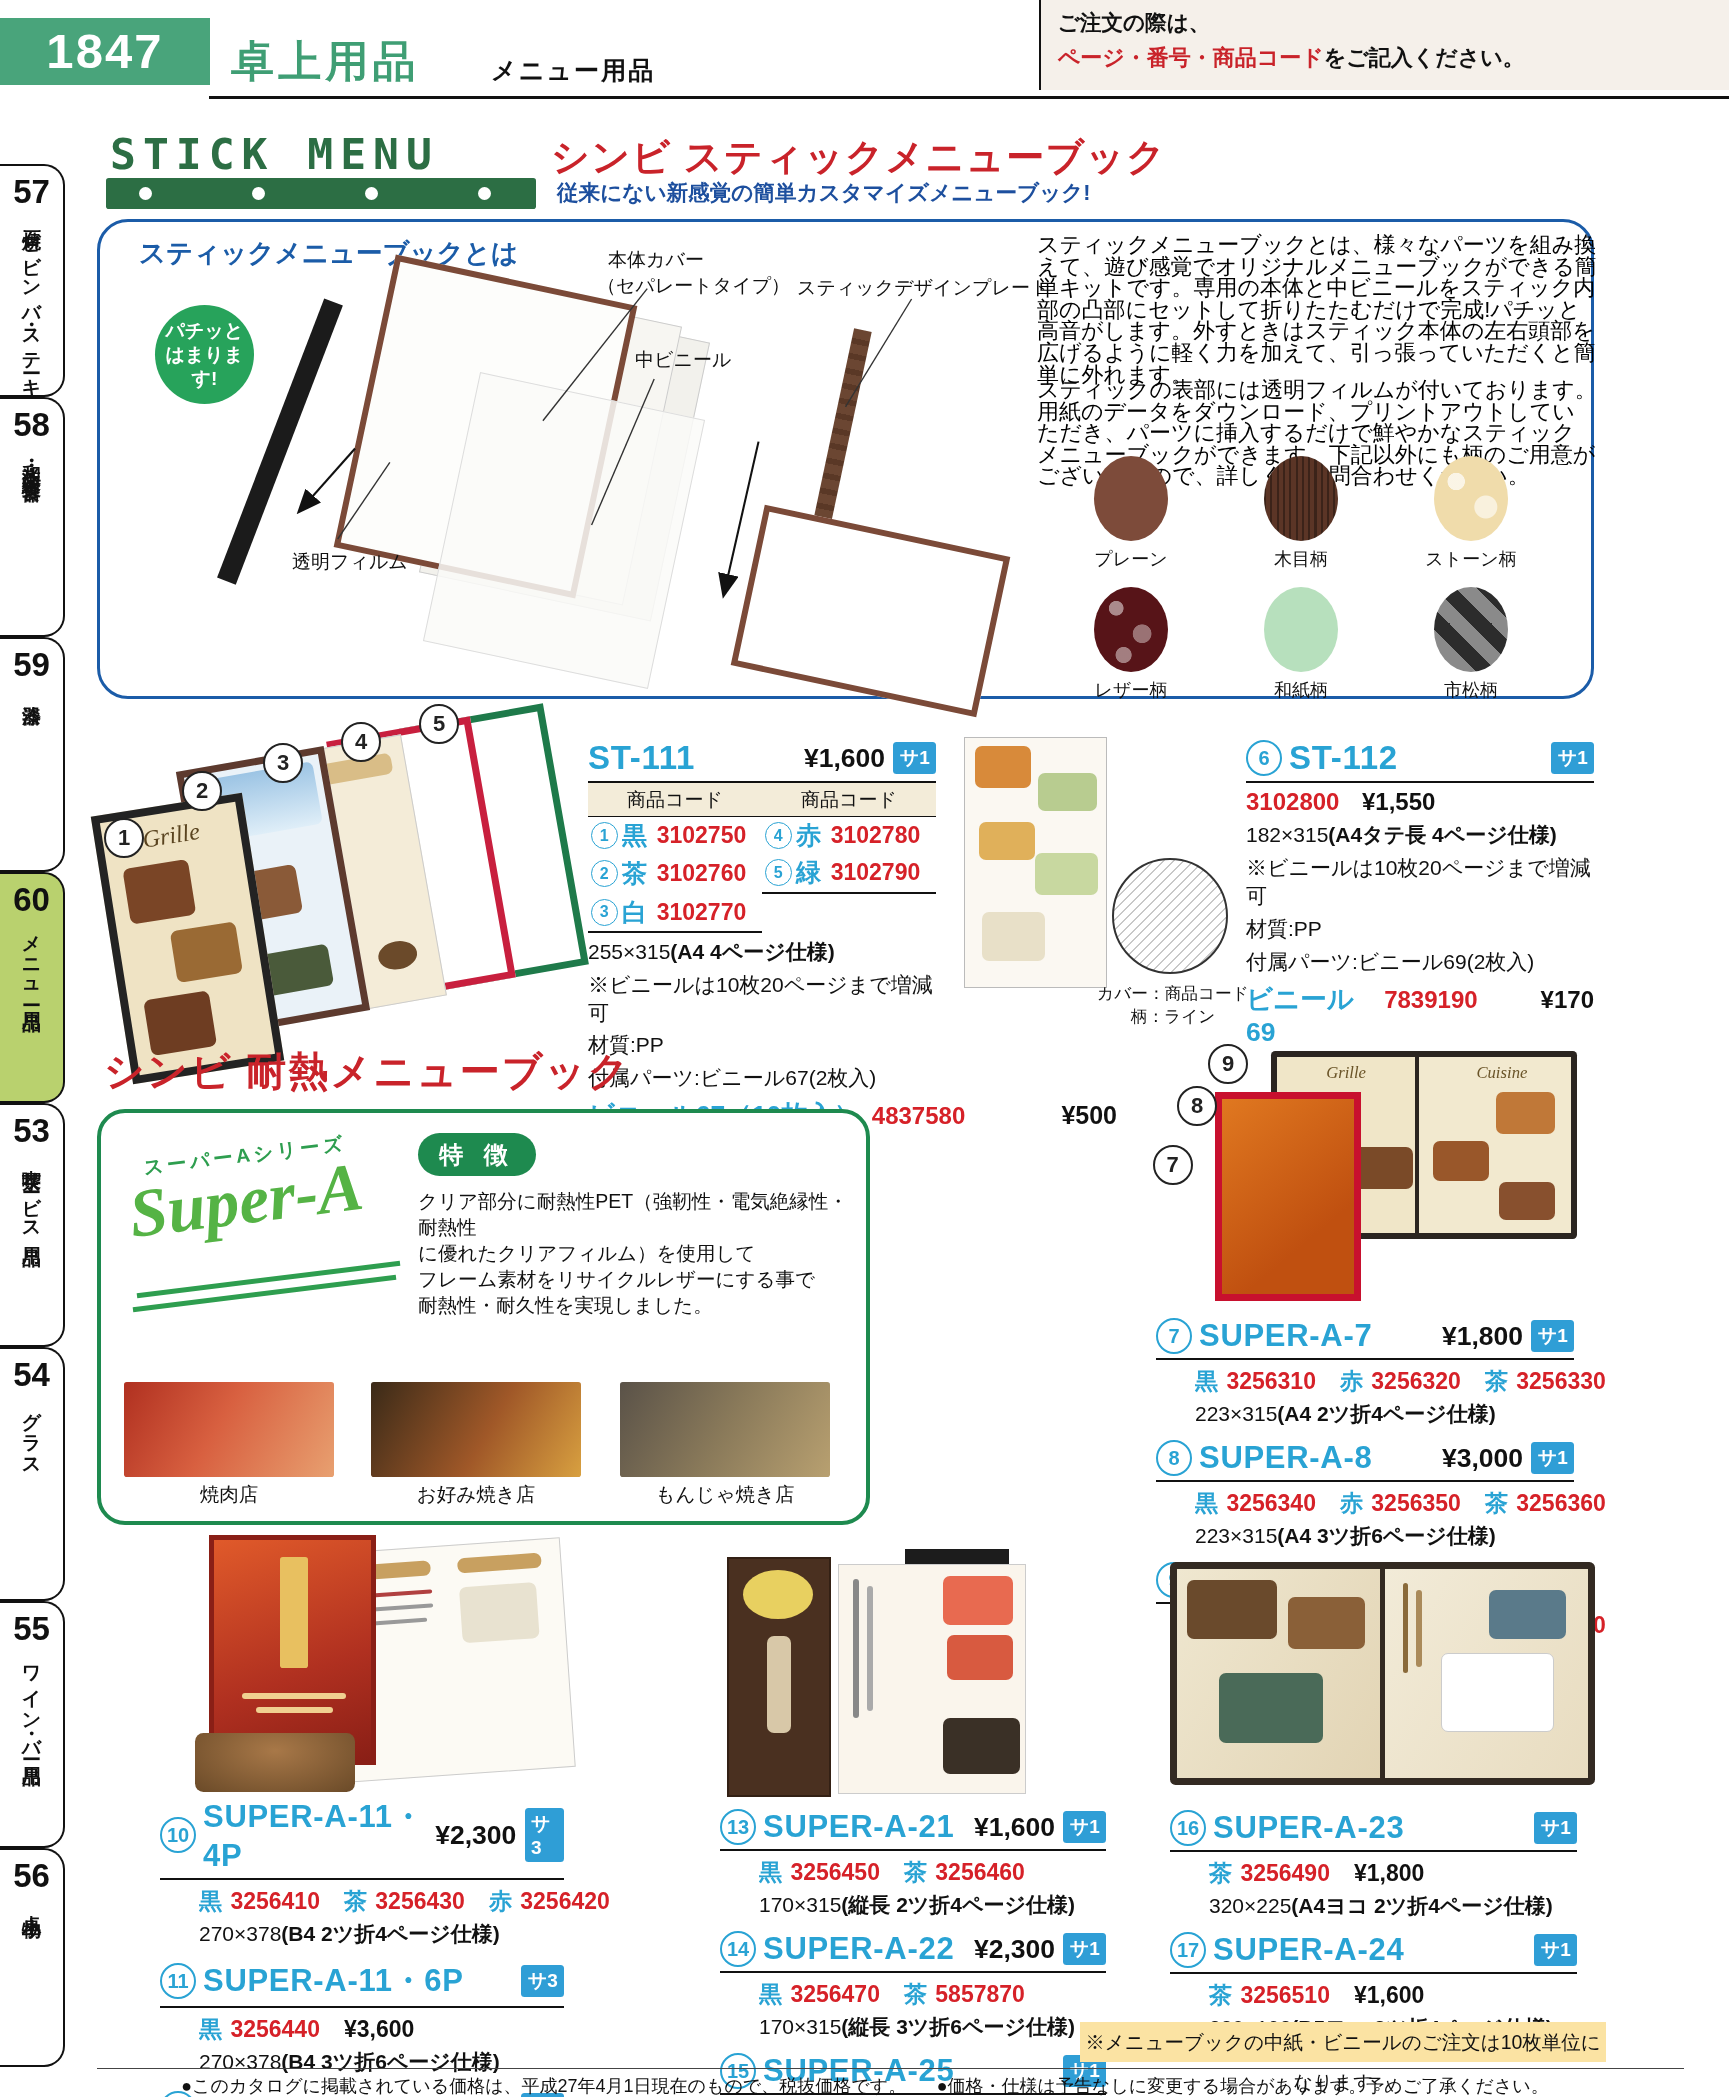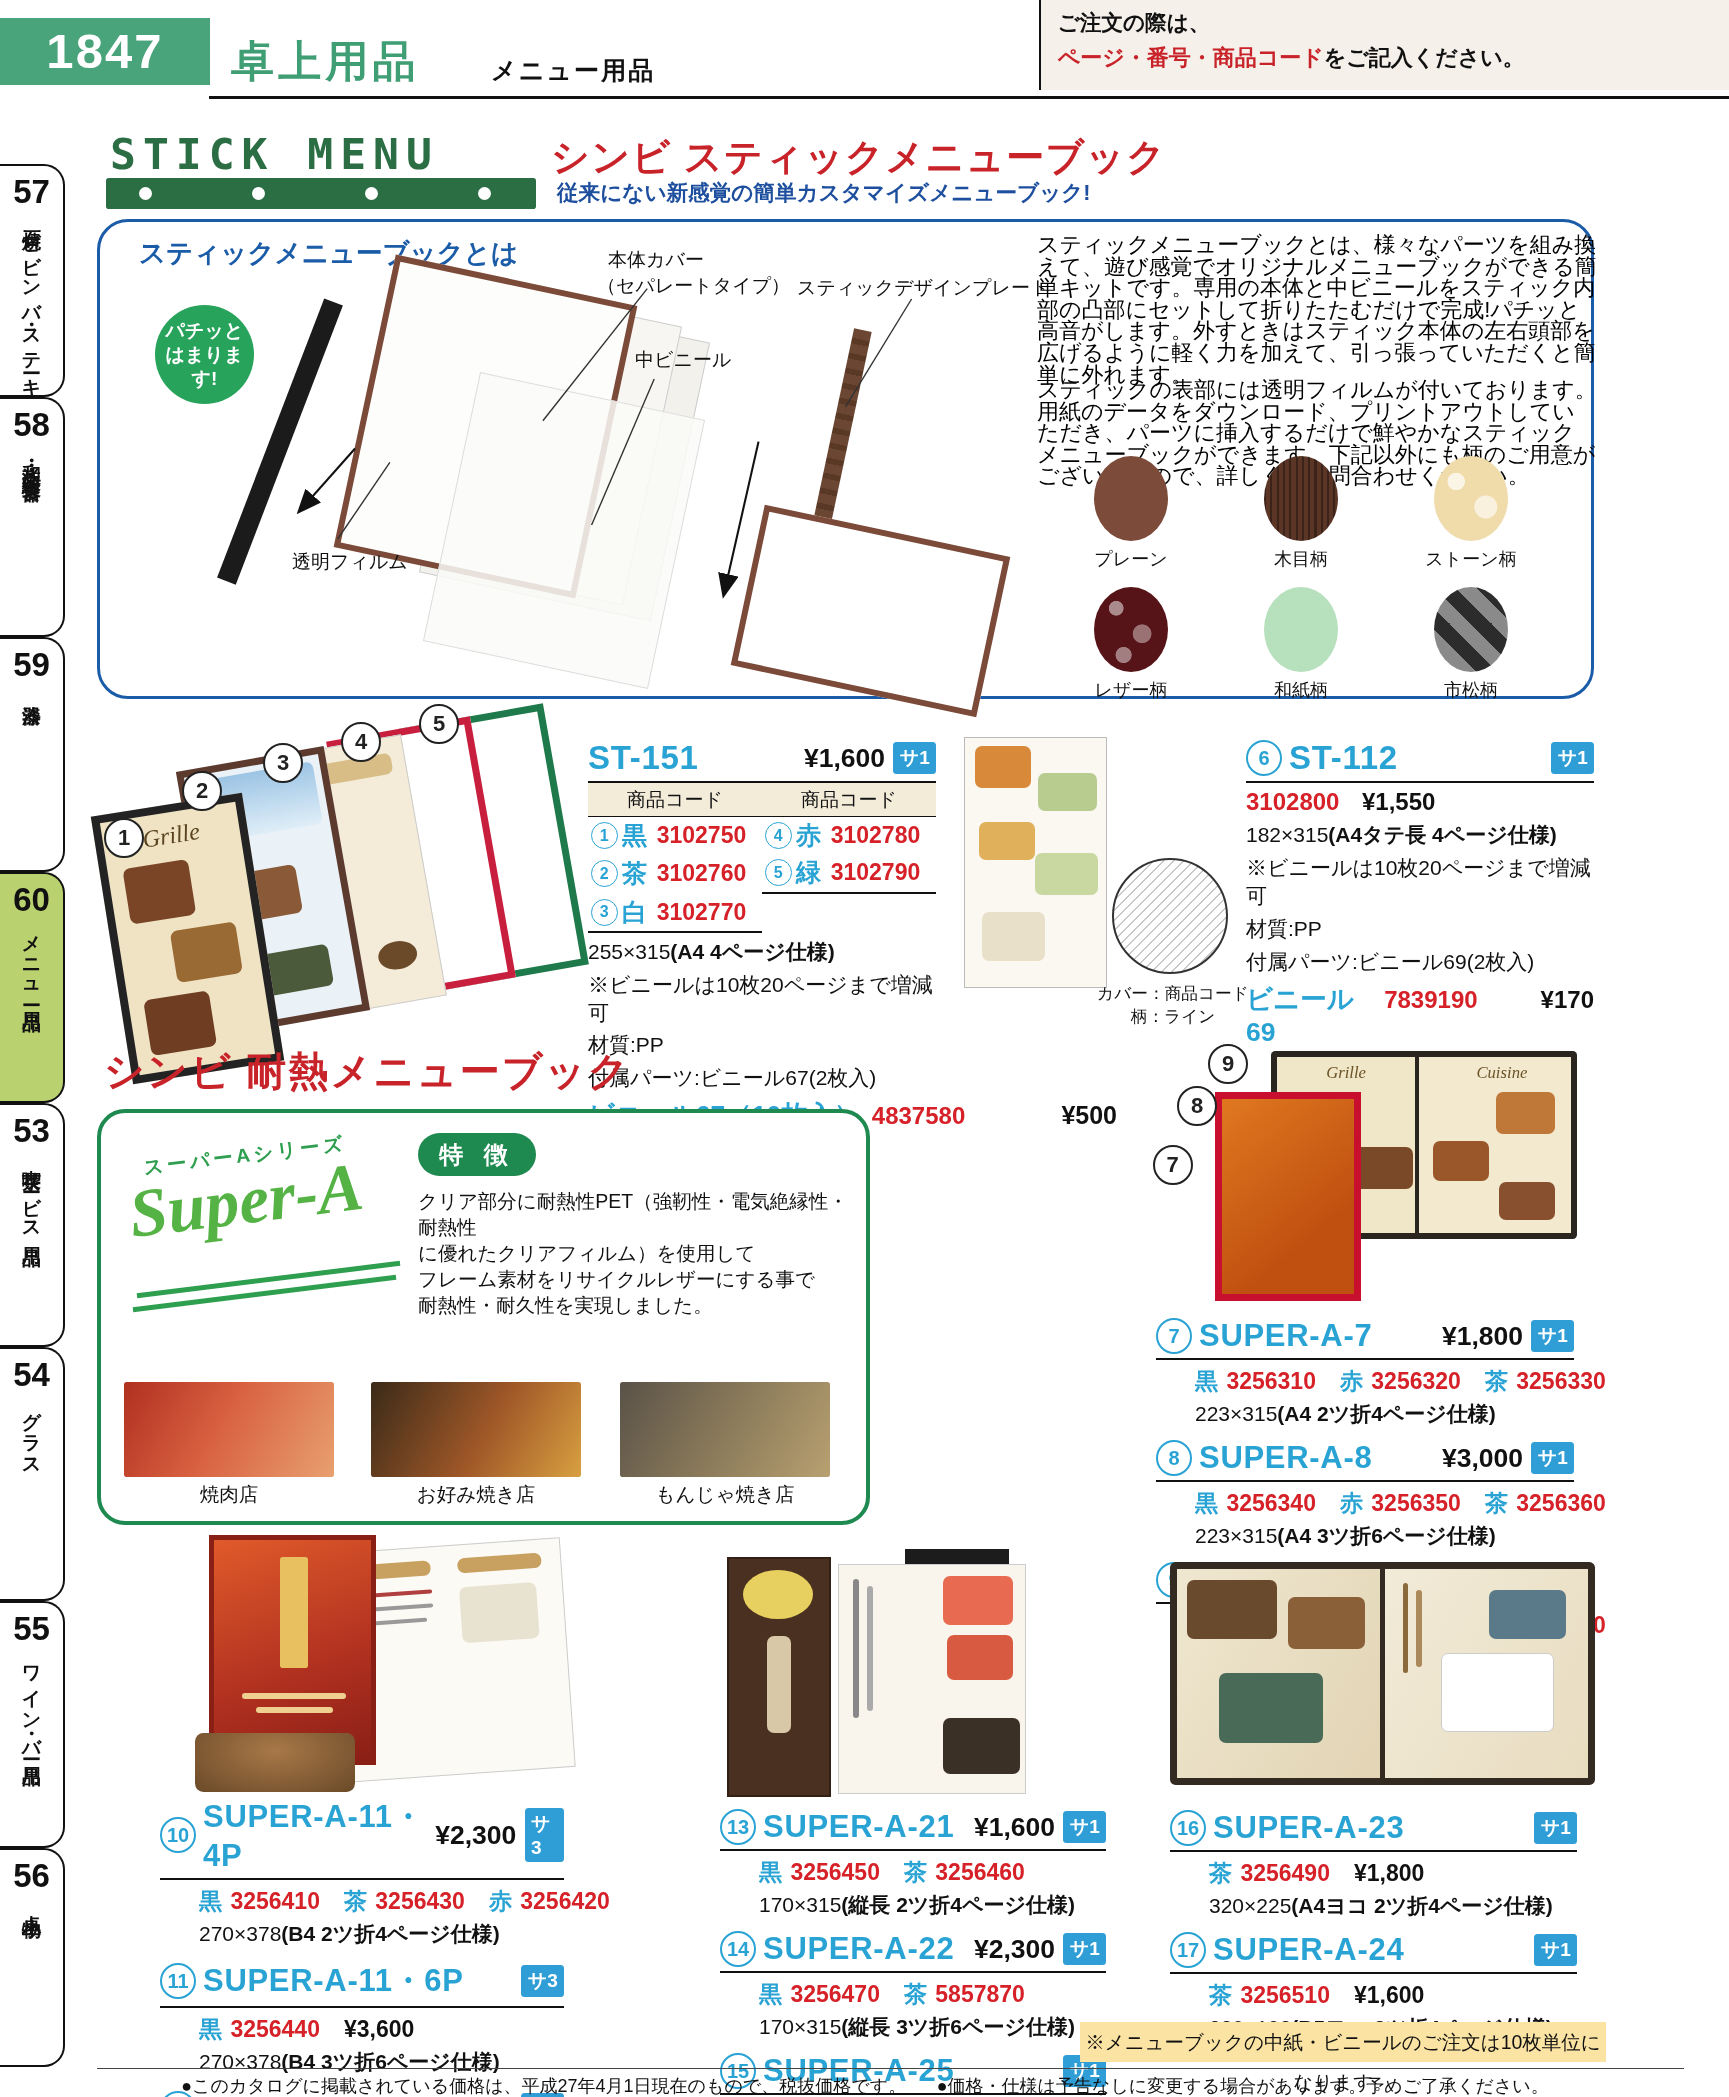--- a/index.html
+++ b/index.html
@@ -225,21 +225,21 @@
     </div>
     <span class="cnum dark" style="position:absolute;left:0px;top:104px;">1</span>
     <span class="cnum dark" style="position:absolute;left:78px;top:57px;">2</span>
     <span class="cnum dark" style="position:absolute;left:159px;top:29px;">3</span>
     <span class="cnum dark" style="position:absolute;left:237px;top:8.4px;">4</span>
     <span class="cnum dark" style="position:absolute;left:315px;top:-9.7px;">5</span>
   </div>
 
   <div class="abs" style="left:588px;top:739px;width:348px;">
     <div style="display:flex;align-items:center;padding-bottom:4.2px;">
-      <span class="pname" style="margin-left:0;font-size:33px;">ST-151</span>
+      <span class="pname" style="margin-left:0;font-size:33px;">ST-111</span>
       <span class="sp" style="flex:1;"></span>
       <span class="pprice">¥1,600</span>
       <span class="badge">サ1</span>
     </div>
     <div class="st-table">
       <div class="st-th">
         <div>商品コード</div>
         <div>商品コード</div>
       </div>
       <div id="st111-rows">

